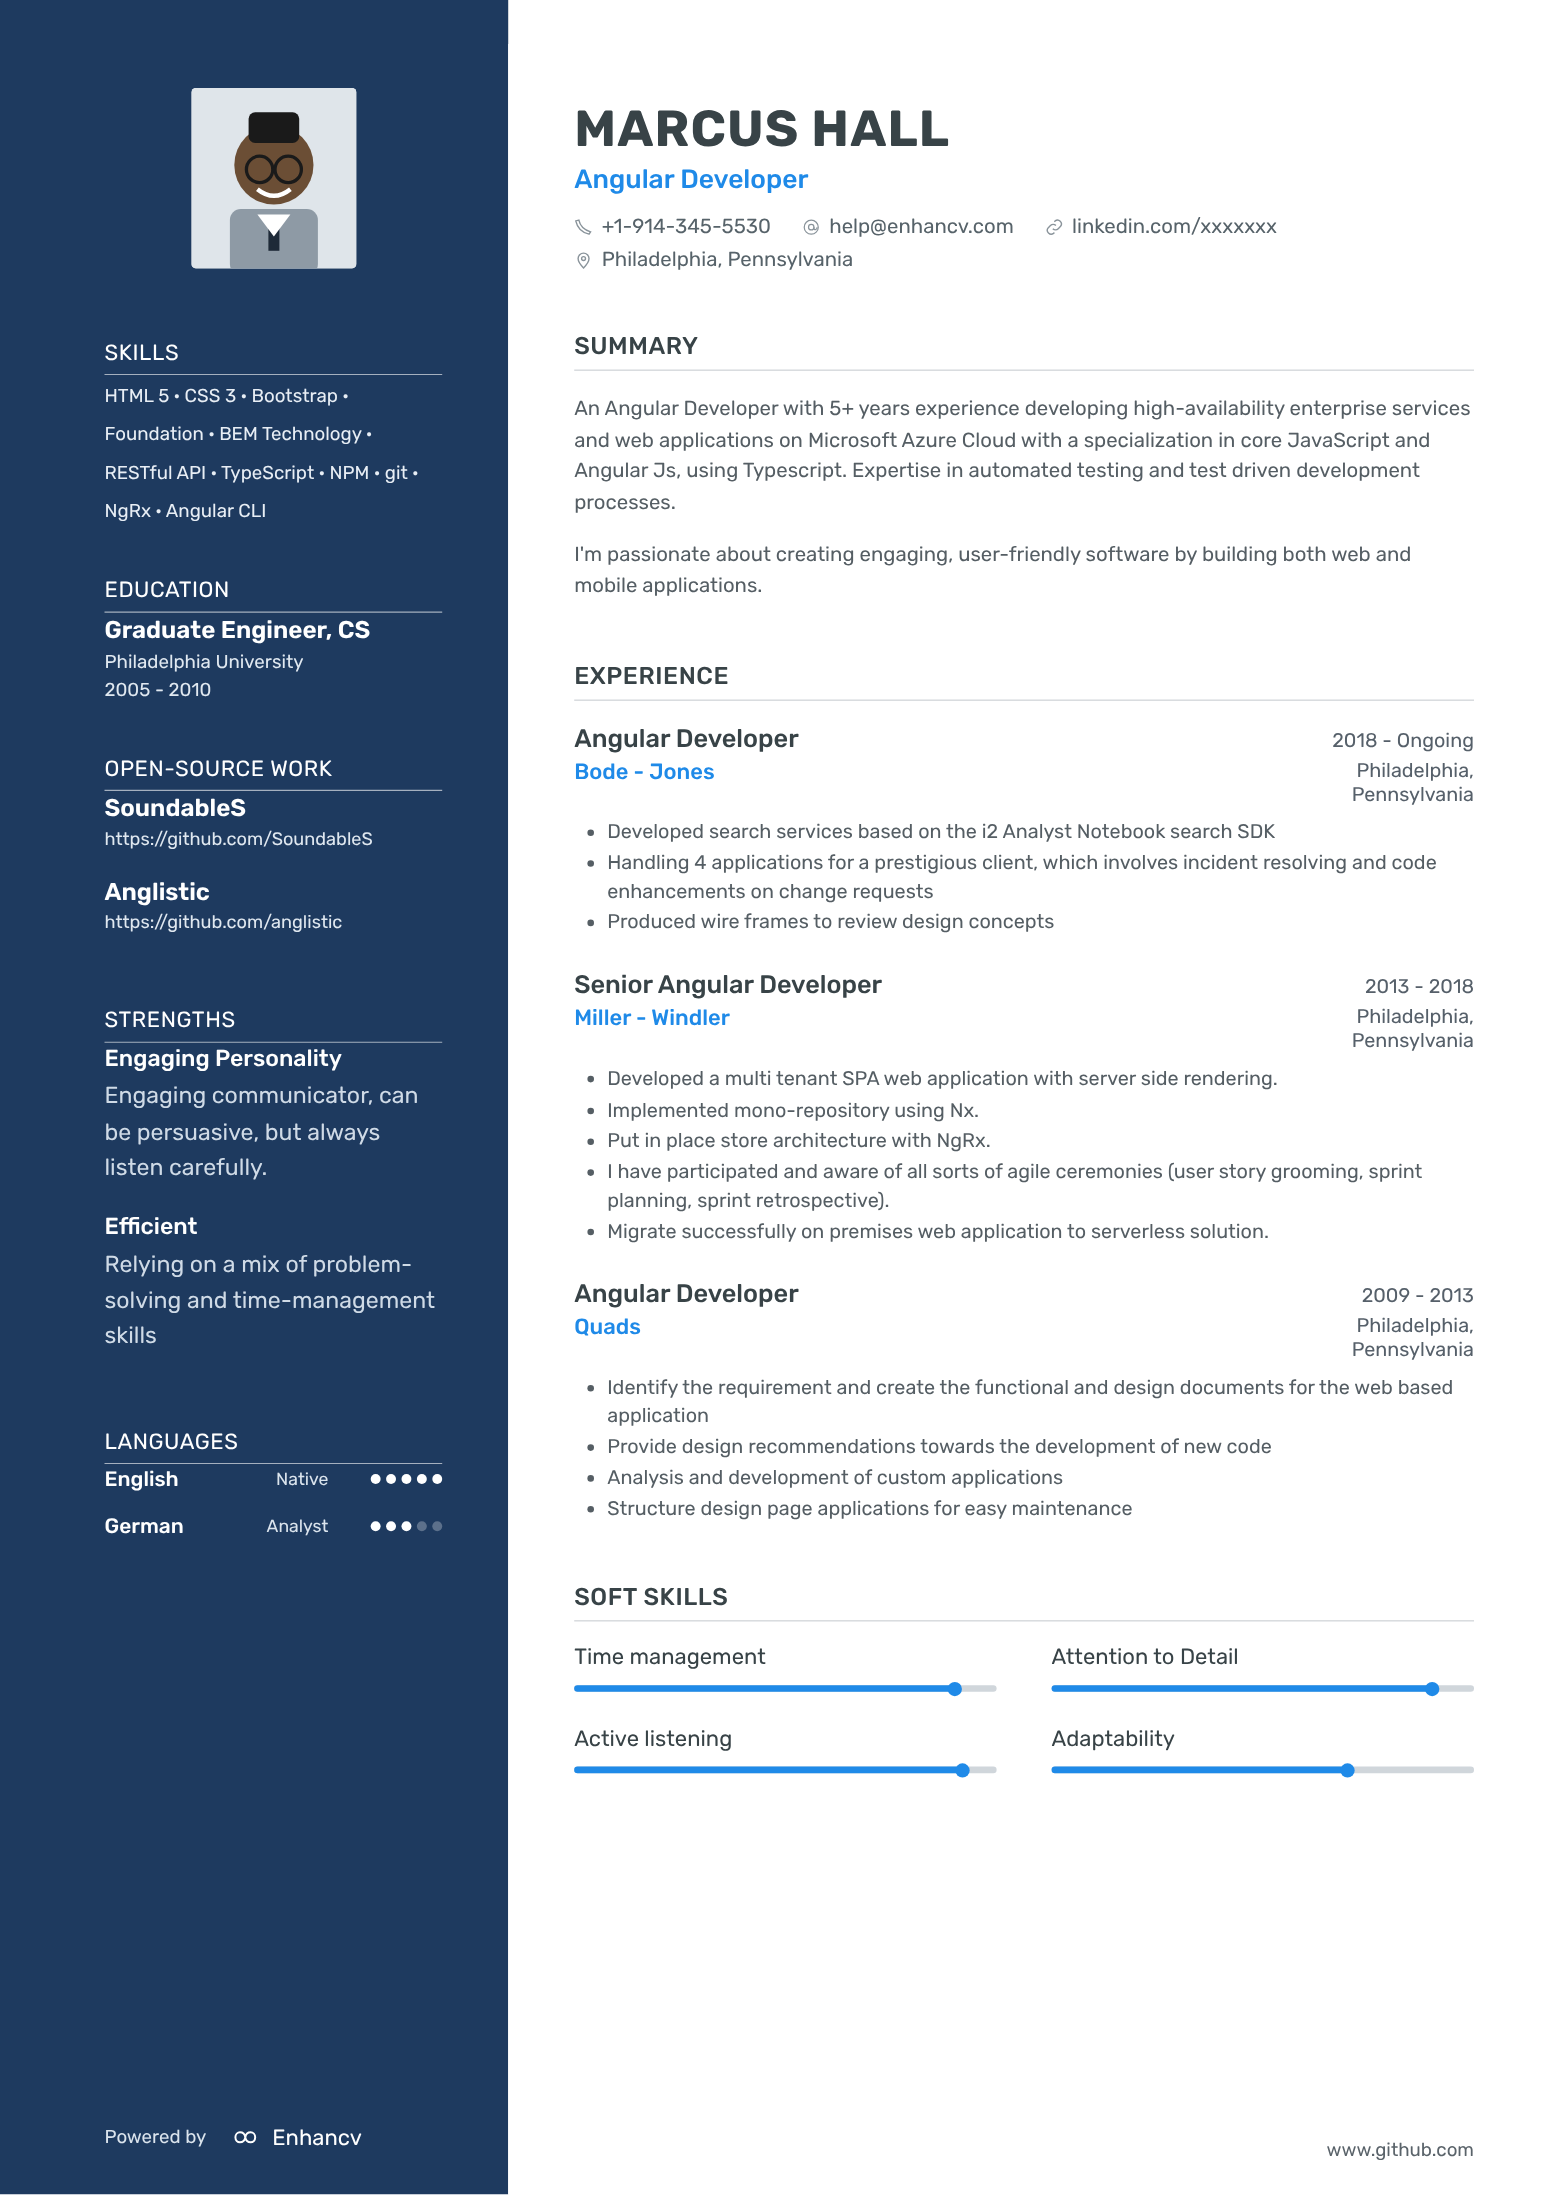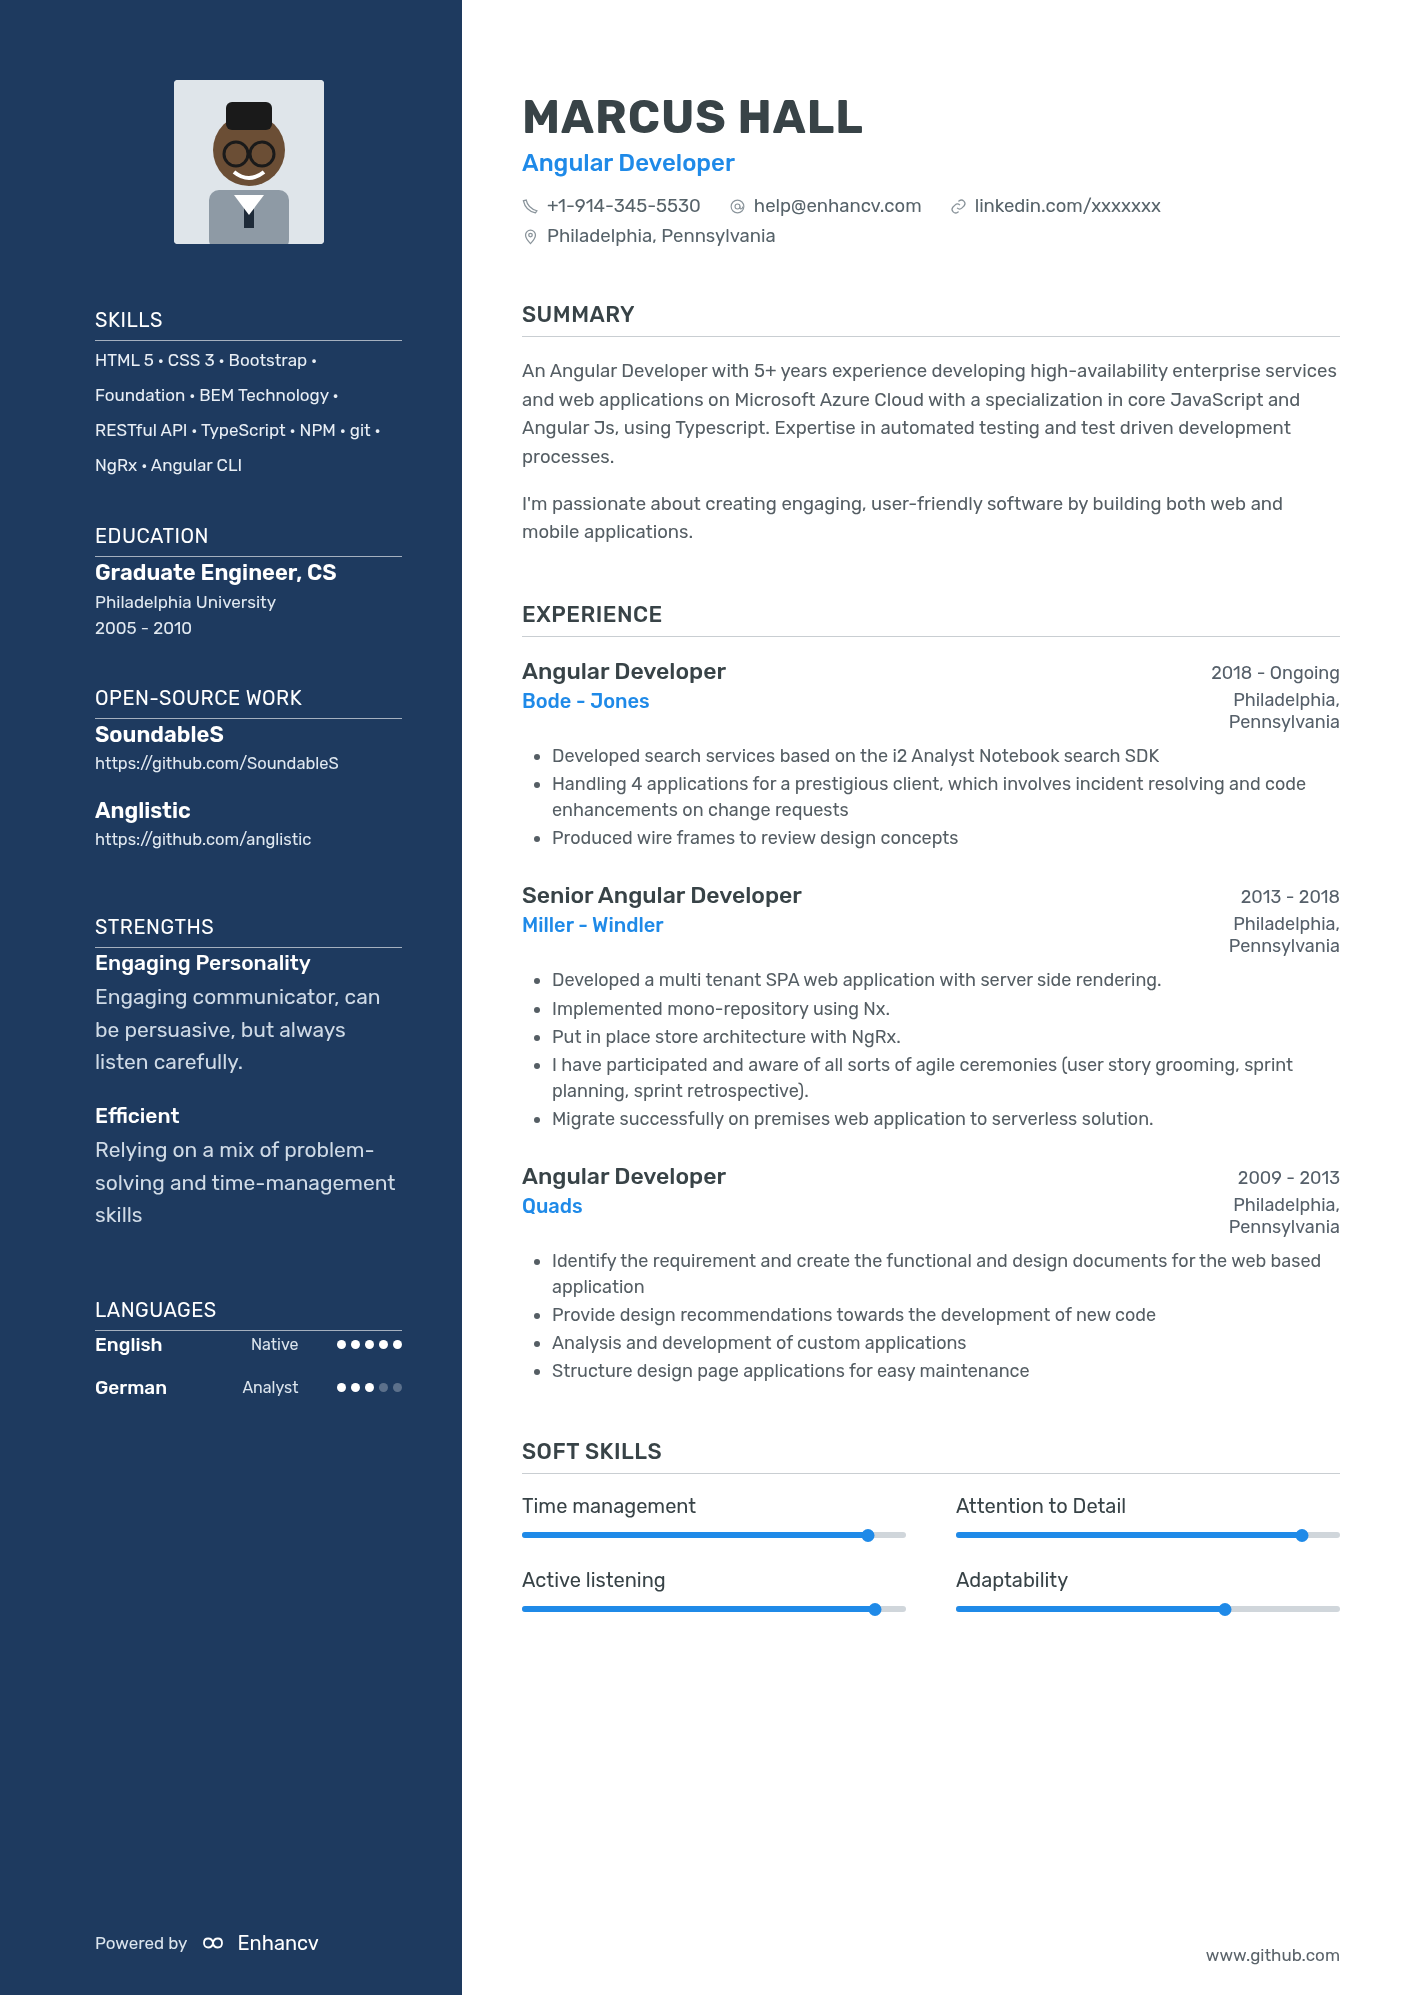--- a/index.html
+++ b/index.html
@@ -22,21 +22,21 @@
   .sb-link { font-size:16.5px; color:#e0e8f0; margin-bottom:22px; word-break:break-all; }
   .sb-block { margin-bottom:24px; }
 
   .lang-row { display:flex; align-items:center; justify-content:space-between; margin-bottom:20px; }
   .lang-name { font-size:19px; font-weight:500; color:#fff; flex:0 0 95px; }
   .lang-level { font-size:16px; color:#dbe4ed; flex:0 0 80px; text-align:right; margin-right:10px; }
   .lang-dots { display:flex; gap:5px; }
   .lang-dots .dot { width:9px; height:9px; border-radius:50%; background:#fff; }
   .lang-dots .dot.off { background:rgba(255,255,255,.28); }
 
-  .footer-sb { margin-top:auto; display:flex; align-items:center; gap:8px; color:#dbe4ed; font-size:17px; }
+  .footer-sb { margin-top:auto; display:flex; align-items:center; gap:18px; color:#dbe4ed; font-size:17px; }
   .enh-logo { display:flex; align-items:center; gap:8px; font-size:20px; font-weight:400; color:#fff; }
 
   .name { font-size:46px; font-weight:700; color:#384347; letter-spacing:1px; margin-bottom:4px; }
   .title { font-size:24px; color:#1f8ae8; font-weight:500; margin-bottom:18px; }
   .contact-row { display:flex; flex-wrap:wrap; gap:28px; font-size:18.5px; color:#57636a; margin-bottom:8px; }
   .contact-item { display:flex; align-items:center; gap:8px; }
   .ci-icon { width:17px; height:17px; flex-shrink:0; }
 
   .m-section { margin-top:54px; }
   .m-heading { font-size:22px; font-weight:500; letter-spacing:.5px; color:#384347; padding-bottom:8px; border-bottom:1px solid #c9ced2; margin-bottom:20px; }

